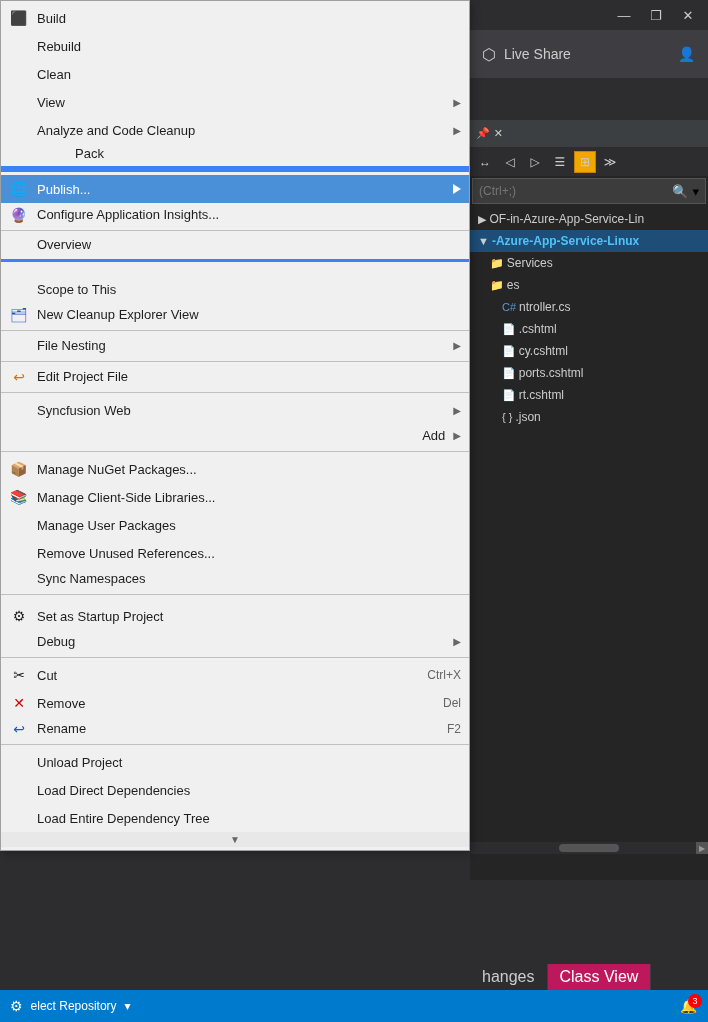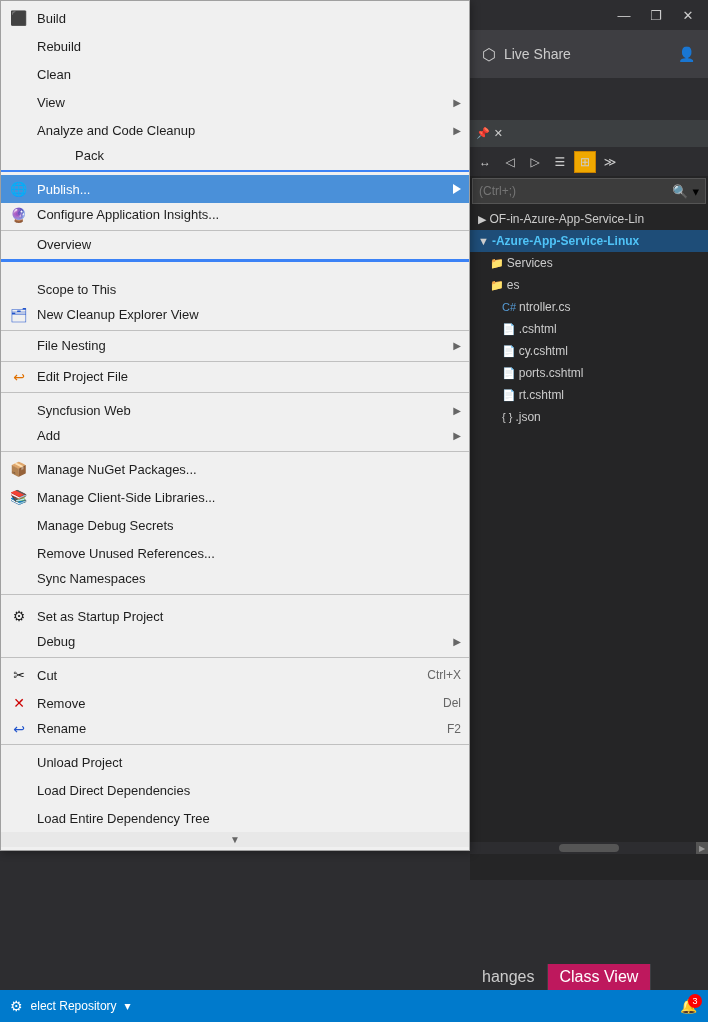--- a/index.html
+++ b/index.html
@@ -449,21 +449,21 @@
     <span class="menu-item-label">View</span>
     <span class="menu-arrow">▶</span>
   </div>
 
   <div class="menu-item">
     <span class="menu-item-icon"></span>
     <span class="menu-item-label">Analyze and Code Cleanup</span>
     <span class="menu-arrow">▶</span>
   </div>
 
-  <div class="menu-item" style="border-bottom: 2px solid #3b82f6; padding-bottom:4px; margin-bottom:3px;gap:46px;">
+  <div class="menu-item" style="border-bottom: 6px solid #3b82f6; padding-bottom:4px; margin-bottom:3px;gap:46px;">
     <span class="menu-item-icon"></span>
     <span class="menu-item-label">Pack</span>
   </div>
 
   <div class="menu-item highlighted">
     <span class="menu-item-icon" style="color:white;">🌐</span>
     <span class="menu-item-label">Publish...</span>
     <span style="display:inline-block; width:0; height:0; border-top:5px solid transparent; border-bottom:5px solid transparent; border-left:8px solid white; margin-left:6px;"></span>
   </div>
 
@@ -497,39 +497,39 @@
     <span class="menu-item-icon orange">↩</span>
     <span class="menu-item-label">Edit Project File</span>
   </div>
 
   <div class="menu-item">
     <span class="menu-item-icon"></span>
     <span class="menu-item-label">Syncfusion Web</span>
     <span class="menu-arrow">▶</span>
   </div>
 
-  <div class="menu-item" style="border-bottom: 1px solid #c0c0c0; padding-bottom:4px; margin-bottom:3px;">
+  <div class="menu-item" style="border-bottom: 1px solid #c0c0c0; padding-bottom:4px; margin-bottom:3px;text-align:right;">
     <span class="menu-item-icon"></span>
     <span class="menu-item-label">Add</span>
     <span class="menu-arrow">▶</span>
   </div>
 
   <div class="menu-item">
     <span class="menu-item-icon">📦</span>
     <span class="menu-item-label">Manage NuGet Packages...</span>
   </div>
 
   <div class="menu-item">
     <span class="menu-item-icon">📚</span>
     <span class="menu-item-label">Manage Client-Side Libraries...</span>
   </div>
 
   <div class="menu-item">
     <span class="menu-item-icon"></span>
-    <span class="menu-item-label">Manage Debug Secrets</span>
+    <span class="menu-item-label">Manage User Packages</span>
   </div>
 
   <div class="menu-item">
     <span class="menu-item-icon"></span>
     <span class="menu-item-label">Remove Unused References...</span>
   </div>
 
   <div class="menu-item" style="border-bottom: 1px solid #c0c0c0; padding-bottom:4px; margin-bottom:7px;">
     <span class="menu-item-icon"></span>
     <span class="menu-item-label">Sync Namespaces</span>

